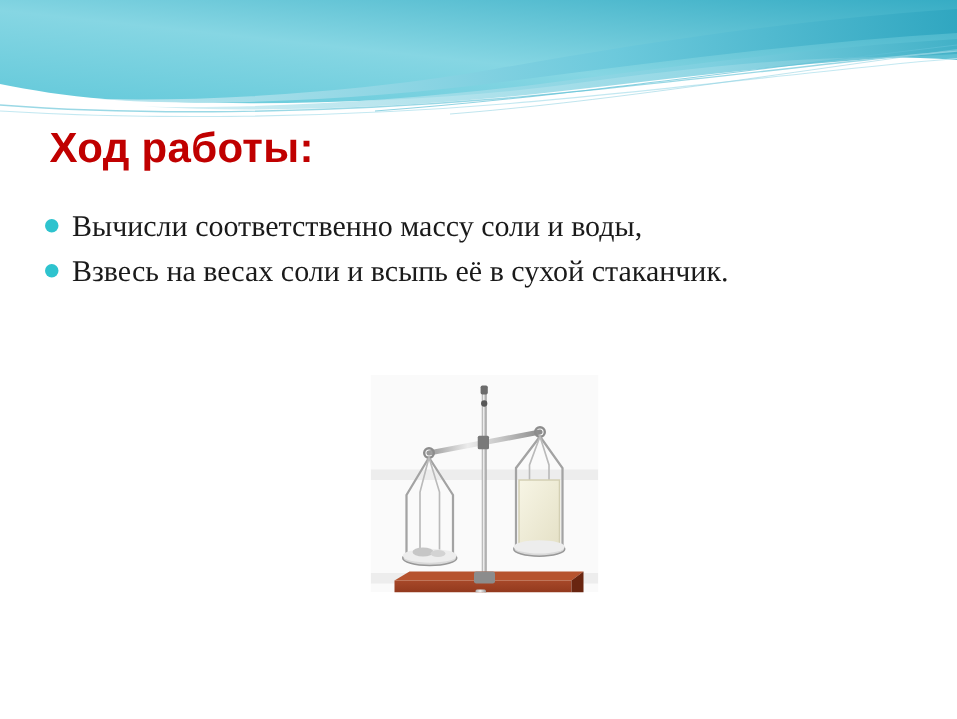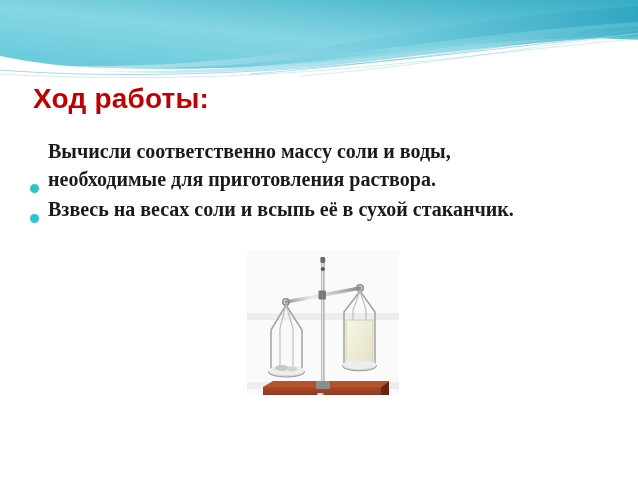--- a/index.html
+++ b/index.html
@@ -44,23 +44,22 @@
 
   
   .body-list {
     position: absolute;
     left: 30px;
     top: 137px;
     width: 578px;
   }
   .bullet-row {
     display: flex;
-    align-items: flex-end;
+    align-items: flex-start;
     margin-bottom: 2px;
-    font-weight: bold;
   }
   .bullet-marker {
     flex: 0 0 auto;
     width: 9px;
     height: 9px;
     border-radius: 50%;
     background: #2EC3CE;
     margin-top: 9px;
     margin-right: 9px;
   }
@@ -138,21 +137,20 @@
   </div>
 
   <div class="slide-title">Ход работы:</div>
 
   <div class="body-list">
 
     <div class="bullet-row">
       <span class="bullet-marker"></span>
       <span class="bullet-text">
         <span class="line">Вычисли соответственно массу соли и воды,</span>
-        <span class="line">необходимые для приготовления раствора.</span>
       </span>
     </div>
 
     <div class="bullet-row">
       <span class="bullet-marker"></span>
       <span class="bullet-text">
         <span class="line">Взвесь на весах соли и всыпь её в сухой стаканчик.</span>
       </span>
     </div>
 

